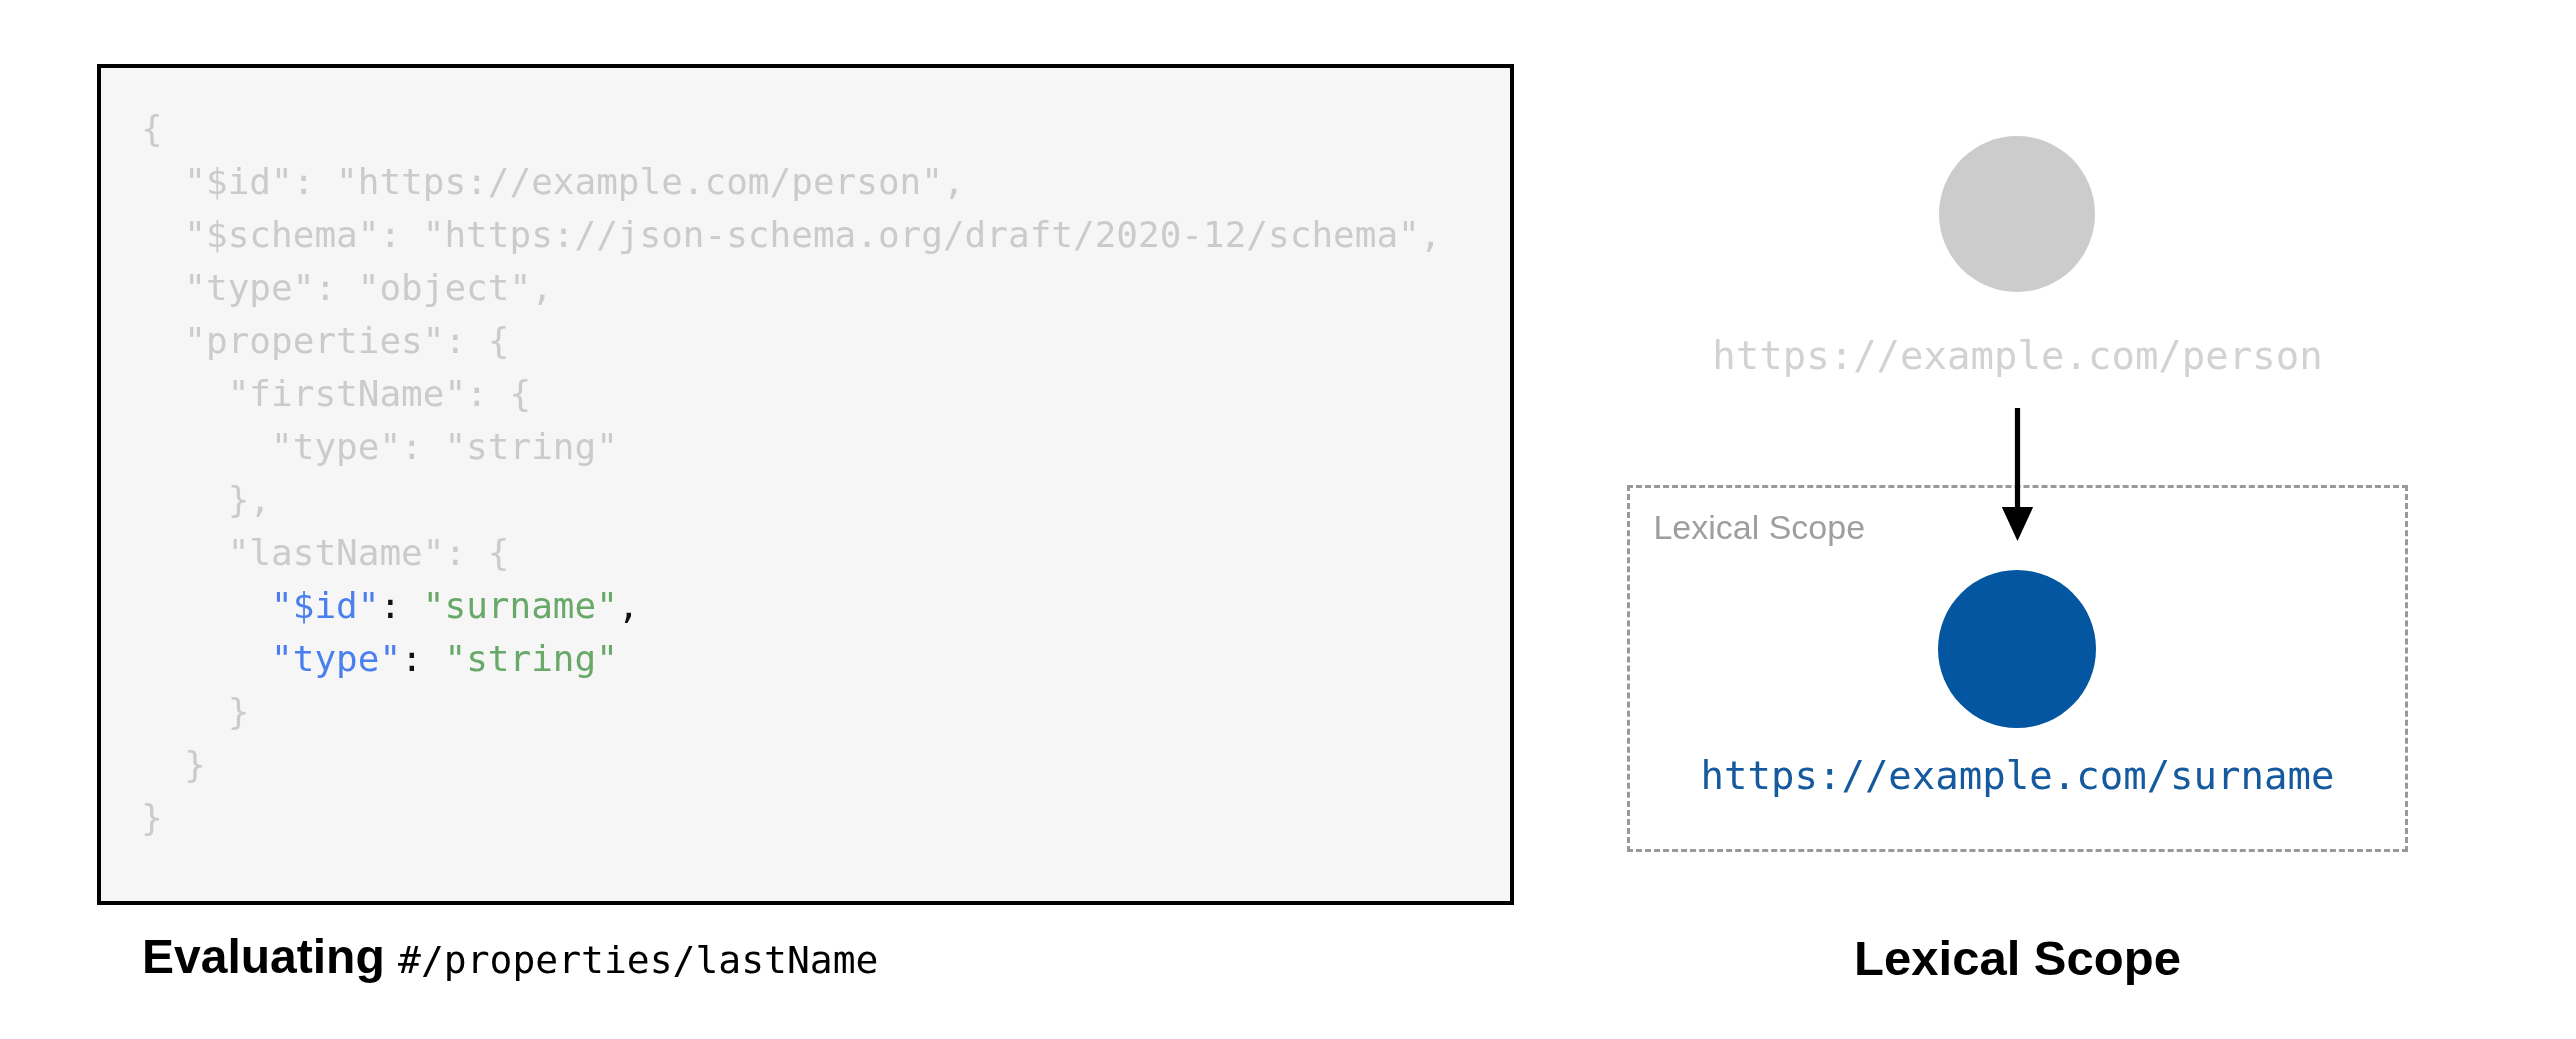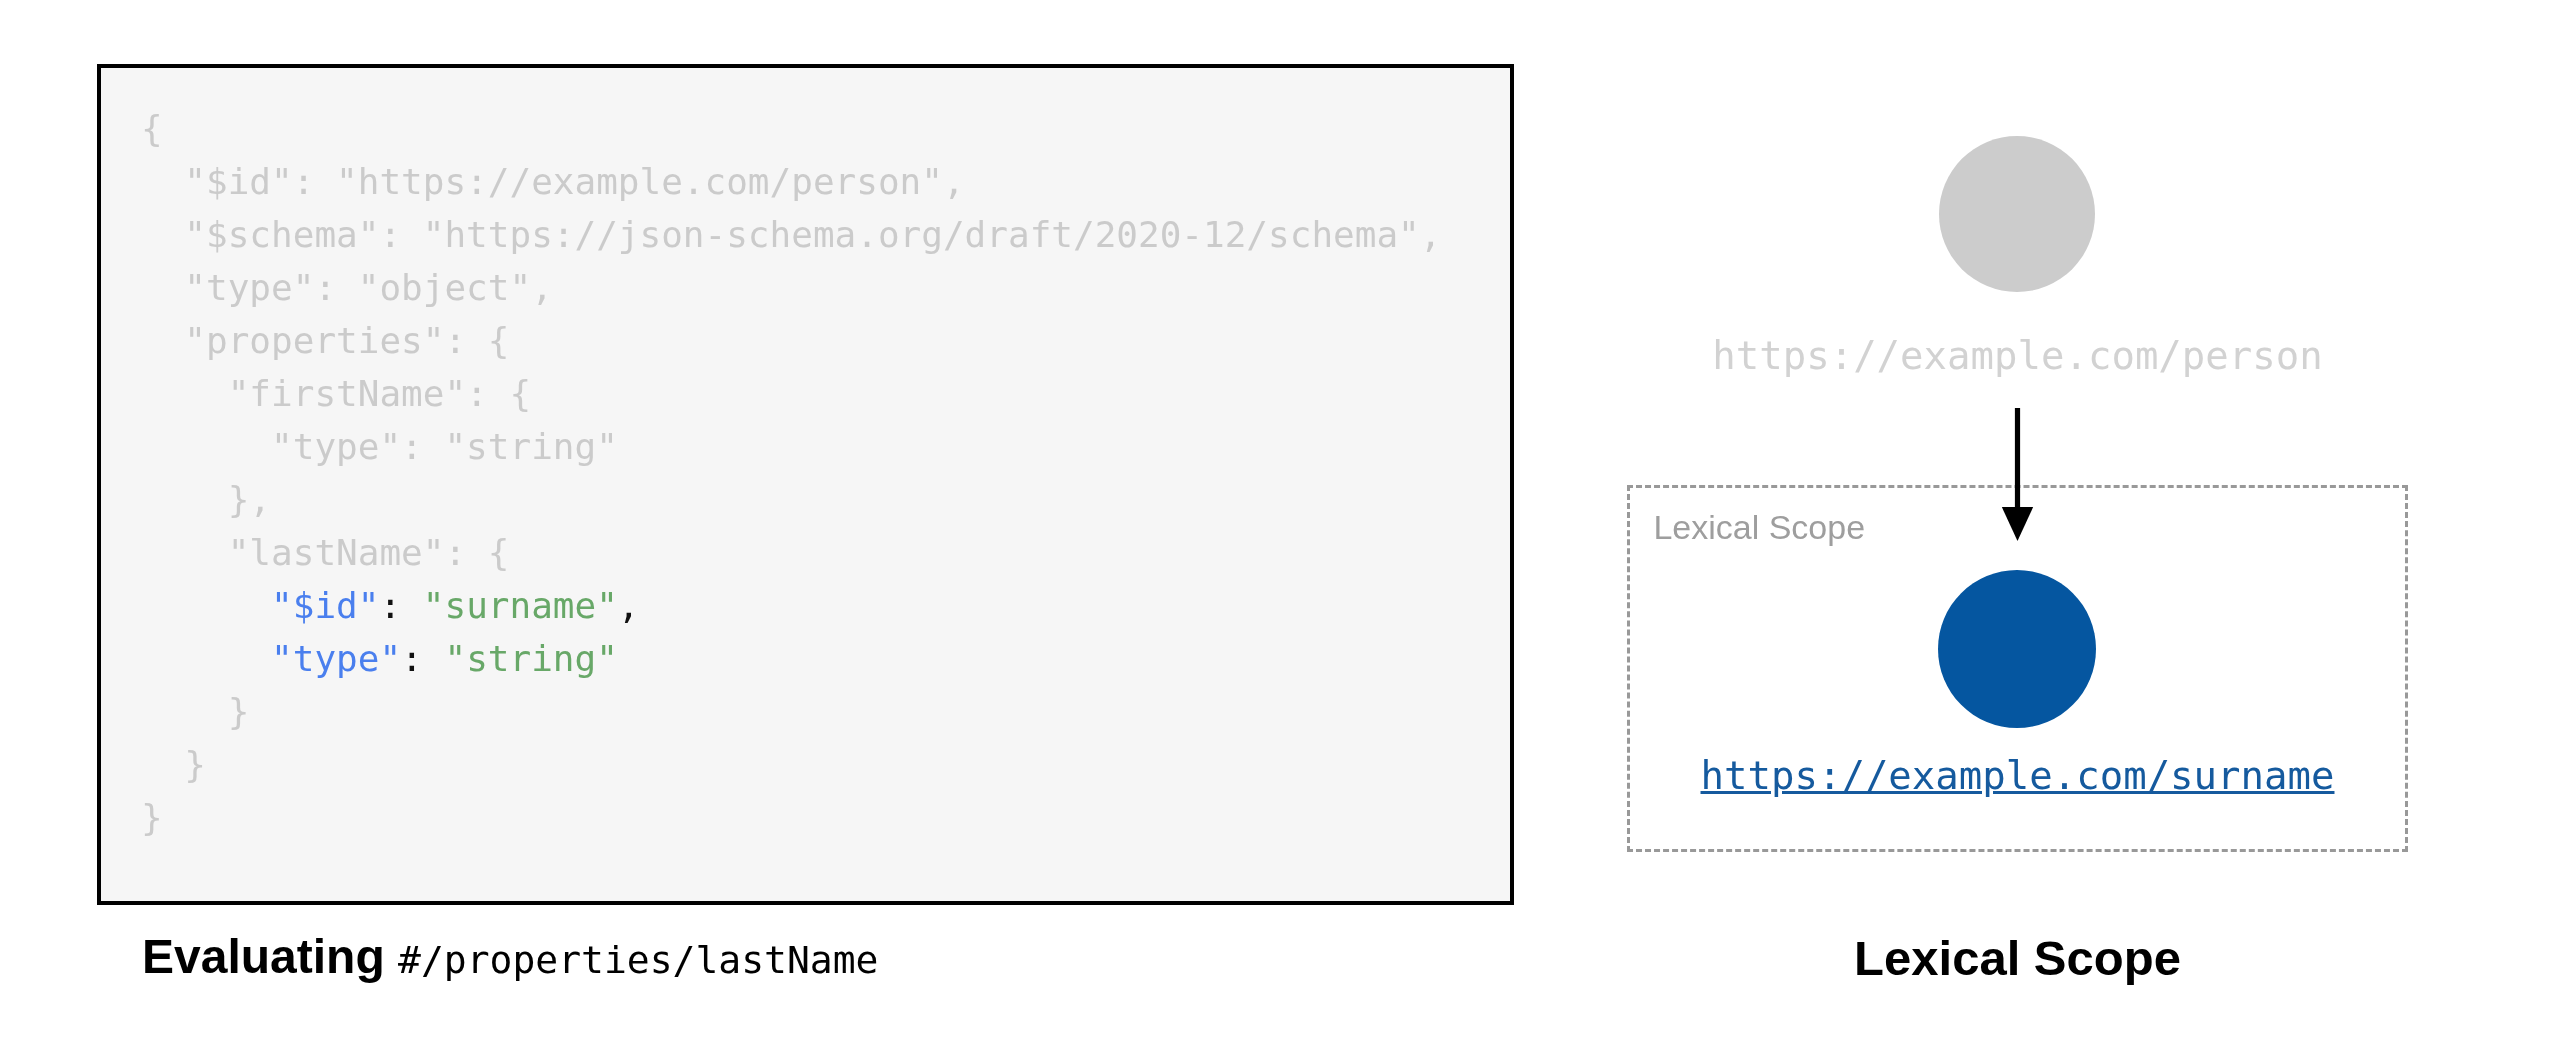--- a/index.html
+++ b/index.html
@@ -72,18 +72,18 @@
   <svg class="arrow-svg" viewBox="0 0 72 204">
     <line x1="36" y1="0" x2="36" y2="156" stroke-width="8" stroke="#000000"></line>
     <polygon points="12,152 60,152 36,204" fill="#000000"></polygon>
   </svg>
 
   <div class="scope-box" style="border-color: rgb(153, 153, 153);">
     <span class="scope-label" style="color: rgb(158, 158, 158);">Lexical Scope</span>
   </div>
 
   <div class="child-circle" style="background: rgb(5, 86, 160);"></div>
-  <div class="child-label" style="color: rgb(21, 90, 158); text-decoration: underline;">https://example.com/surname</div>
+  <div class="child-label" style="color: rgb(21, 90, 158);">https://example.com/surname</div>
 
   <div class="right-caption">Lexical Scope</div>
 
 </div>
 
 
 </body></html>

